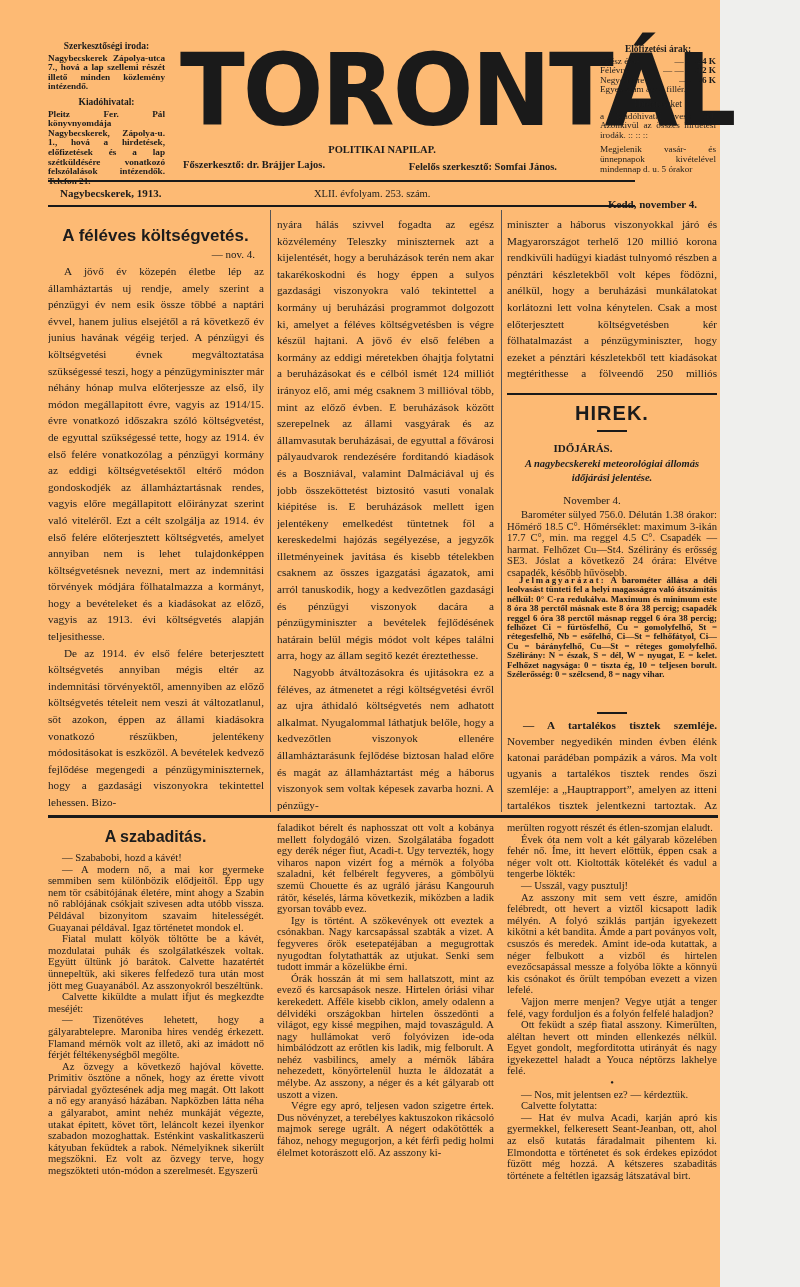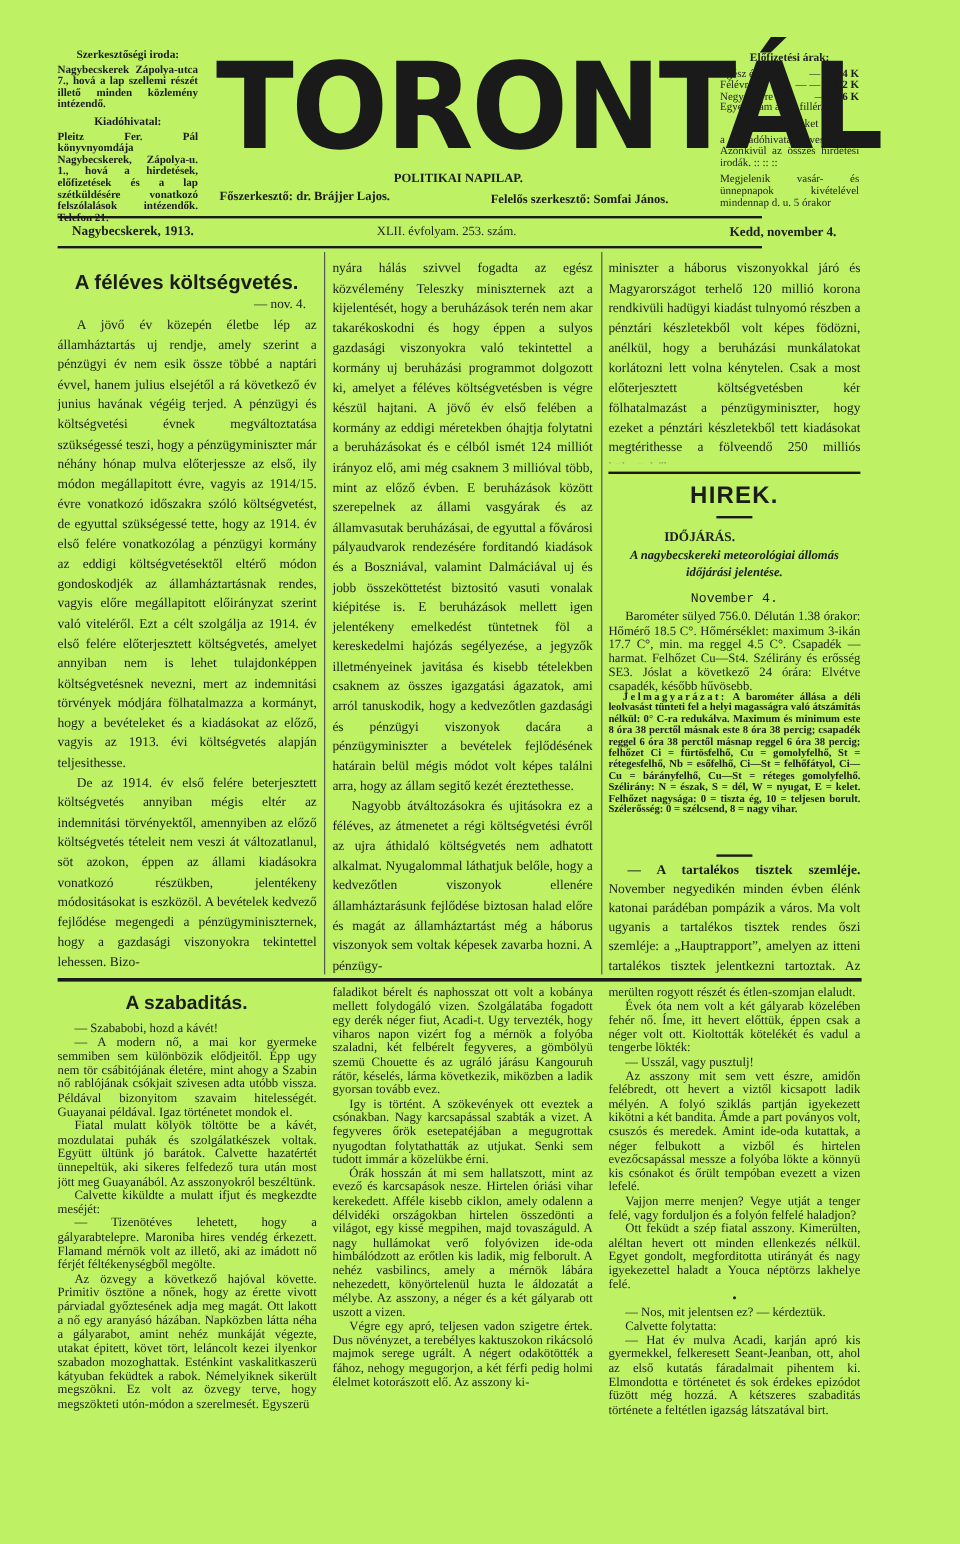--- a/index.html
+++ b/index.html
@@ -1,17 +1,17 @@
 <!DOCTYPE html>
 <html><head>
 <meta charset="utf-8">
 <style>
   * { margin:0; padding:0; box-sizing:border-box; }
   body { width:800px; height:1287px; background:#efefed; font-family:"Liberation Serif","DejaVu Serif",serif; color:#1c1c1c; position:relative; overflow:hidden; }
-  .page { position:absolute; left:0; top:0; width:800px; height:1287px; background:#bef264; }
+  .page { position:absolute; left:0; top:0; width:720px; height:1287px; background:#fdba74; }
   .abs { position:absolute; }
   .sidebox { font-size:9.2px; line-height:9.6px; text-align:justify; }
   .sidebox .h { text-align:center; font-weight:bold; margin-bottom:2px; font-size:9.5px; }
   .masthead-title { position:absolute; left:180px; top:40px; width:380px; height:100px; font-family:"DejaVu Sans",sans-serif; font-weight:bold; font-size:95px; letter-spacing:-2px; line-height:100px; color:#1a1a1a; text-align:center; transform:scaleY(1.05); }
   .sub { font-size:11px; font-weight:bold; }
   .rule { position:absolute; left:48px; width:587px; background:#1a1a1a; }
   .col { position:absolute; font-size:11.2px; line-height:16.6px; text-align:justify; hyphens:auto; }
   .col p { text-indent:16px; }
   .col2 { position:absolute; font-size:10.6px; line-height:11.6px; text-align:justify; }
   .col2 p { text-indent:14px; }
@@ -54,21 +54,21 @@
     </div>
     <div>Egyes szám ára 8 fillér.</div>
     <div class="h" style="margin-top:5px; font-weight:normal;">Hirdetéseket</div>
     <div>a kiadóhivatal vesz föl. Azonkivül az összes hirdetési irodák. :: :: ::</div>
     <div style="margin-top:5px;">Megjelenik vasár- és ünnepnapok kivételével mindennap d. u. 5 órakor</div>
   </div>
 
   <div class="rule" style="top:180px; height:2px;"></div>
   <div class="abs sub" style="left:60px; top:187px; font-size:11px;">Nagybecskerek, 1913.</div>
   <div class="abs" style="left:314px; top:188px; font-size:10.5px;">XLII. évfolyam. 253. szám.</div>
-  <div class="abs sub" style="left:608px; top:188px; font-size:11px;">Kedd, november 4.</div>
+  <div class="abs sub" style="left:608px; top:198px; font-size:11px;">Kedd, november 4.</div>
   <div class="rule" style="top:205px; height:2px;"></div>
 
   <div class="abs headline" style="left:48px; top:226px; width:215px; font-size:17px;">A féléves költségvetés.</div>
   <div class="abs right" style="left:48px; top:248px; width:207px; font-size:11px;">— nov. 4.</div>
 
   <div class="col" style="left:48px; top:263px; width:216px; height:550px; overflow:hidden;">
     <p>A jövő év közepén életbe lép az államháztartás uj rendje, amely szerint a pénzügyi év nem esik össze többé a naptári évvel, hanem julius elsejétől a rá következő év junius havának végéig terjed. A pénzügyi és költségvetési évnek megváltoztatása szükségessé teszi, hogy a pénzügyminiszter már néhány hónap mulva előterjessze az első, ily módon megállapitott évre, vagyis az 1914/15. évre vonatkozó időszakra szóló költségvetést, de egyuttal szükségessé tette, hogy az 1914. év első felére vonatkozólag a pénzügyi kormány az eddigi költségvetésektől eltérő módon gondoskodjék az államháztartásnak rendes, vagyis előre megállapitott előirányzat szerint való viteléről. Ezt a célt szolgálja az 1914. év első felére előterjesztett költségvetés, amelyet annyiban nem is lehet tulajdonképpen költségvetésnek nevezni, mert az indemnitási törvények módjára fölhatalmazza a kormányt, hogy a bevételeket és a kiadásokat az előző, vagyis az 1913. évi költségvetés alapján teljesithesse.</p>
     <p>De az 1914. év első felére beterjesztett költségvetés annyiban mégis eltér az indemnitási törvényektől, amennyiben az előző költségvetés tételeit nem veszi át változatlanul, söt azokon, éppen az állami kiadásokra vonatkozó részükben, jelentékeny módositásokat is eszközöl. A bevételek kedvező fejlődése megengedi a pénzügyminiszternek, hogy a gazdasági viszonyokra tekintettel lehessen. Bizo-</p>
   </div>
   <div class="vline" style="left:270px; top:210px; height:602px;"></div>
@@ -81,21 +81,21 @@
 
   <div class="col" style="left:507px; top:216px; width:210px; height:170px; overflow:hidden;">
     <p style="text-indent:0">miniszter a háborus viszonyokkal járó és Magyarországot terhelő 120 millió korona rendkivüli hadügyi kiadást tulnyomó részben a pénztári készletekből volt képes födözni, anélkül, hogy a beruházási munkálatokat korlátozni lett volna kénytelen. Csak a most előterjesztett költségvetésben kér fölhatalmazást a pénzügyminiszter, hogy ezeket a pénztári készletekből tett kiadásokat megtérithesse a fölveendő 250 milliós kölcsönből.</p>
   </div>
   <div class="abs" style="left:507px; top:393px; width:210px; height:2px; background:#1a1a1a;"></div>
 
   <div class="abs headline" style="left:507px; top:402px; width:210px; font-size:20px; letter-spacing:1px;">HIREK.</div>
   <div class="abs" style="left:597px; top:430px; width:30px; height:2px; background:#1a1a1a;"></div>
   <div class="abs center" style="left:478px; top:442px; width:210px; font-size:11px; font-weight:bold;">IDŐJÁRÁS.</div>
   <div class="abs center" style="left:507px; top:457px; width:210px; font-size:10.5px; line-height:14px; font-style:italic; font-weight:bold;">A nagybecskereki meteorológiai állomás időjárási jelentése.</div>
-  <div class="abs center" style="left:507px; top:494px; width:210px; font-size:11px;font-family:Liberation Mono, monospace;">November 4.</div>
+  <div class="abs center" style="left:487px; top:494px; width:210px; font-size:11px;">November 4.</div>
   <div class="col2" style="left:507px; top:509px; width:210px; text-indent:14px;">Barométer sülyed 756.0. Délután 1.38 órakor: Hőmérő 18.5 C°. Hőmérséklet: maximum 3-ikán 17.7 C°, min. ma reggel 4.5 C°. Csapadék — harmat. Felhőzet Cu—St4. Szélirány és erősség SE3. Jóslat a következő 24 órára: Elvétve csapadék, később hűvösebb.</div>
   <div class="abs small" style="left:507px; top:576px; width:210px; height:130px; overflow:hidden;">
     <span style="letter-spacing:2px; padding-left:12px;">Jelmagyarázat:</span>
     <span>A barométer állása a déli leolvasást tünteti fel a helyi magasságra való átszámitás nélkül: 0° C-ra redukálva. Maximum és minimum este 8 óra 38 perctől másnak este 8 óra 38 percig; csapadék reggel 6 óra 38 perctől másnap reggel 6 óra 38 percig; felhőzet Ci = fürtösfelhő, Cu = gomolyfelhő, St = rétegesfelhő, Nb = esőfelhő, Ci—St = felhőfátyol, Ci—Cu = bárányfelhő, Cu—St = réteges gomolyfelhő. Szélirány: N = észak, S = dél, W = nyugat, E = kelet. Felhőzet nagysága: 0 = tiszta ég, 10 = teljesen borult. Szélerősség: 0 = szélcsend, 8 = nagy vihar.</span>
   </div>
   <div class="abs" style="left:597px; top:712px; width:30px; height:2px; background:#1a1a1a;"></div>
   <div class="col" style="left:507px; top:717px; width:210px; height:95px; overflow:hidden; line-height:16px;">
     <p><b>— A tartalékos tisztek szemléje.</b> <span>November negyedikén minden évben élénk katonai parádéban pompázik a város. Ma volt ugyanis a tartalékos tisztek rendes őszi szemléje: a „Hauptrapport”, amelyen az itteni tartalékos tisztek jelentkezni tartoztak. Az utcákon egész dél-</span></p>
   </div>
 

